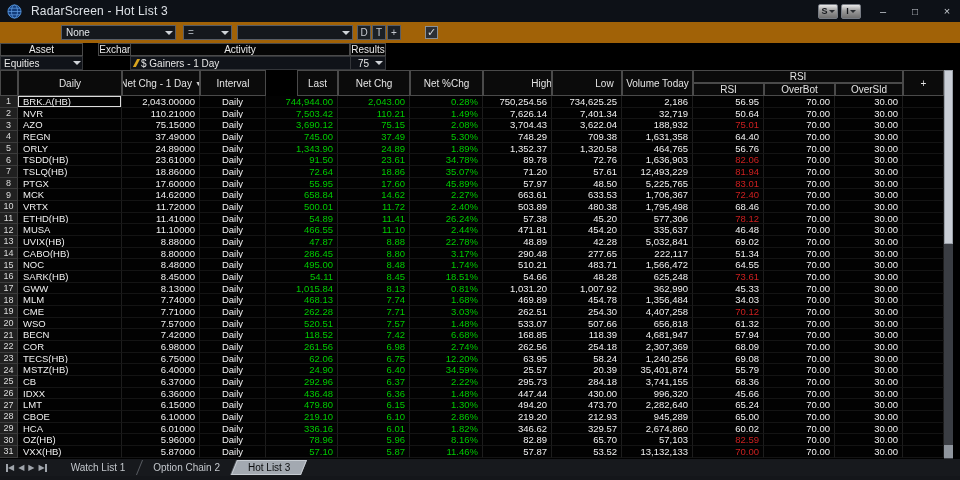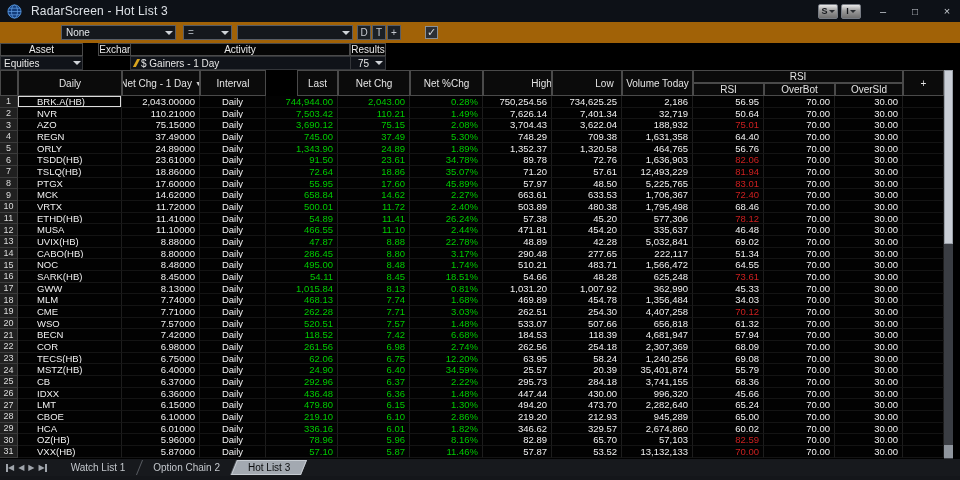--- a/index.html
+++ b/index.html
@@ -38,21 +38,21 @@
   .grid-cols { display:grid; grid-template-columns:18px 104px 78px 66px 72px 72px 73px 69px 70px 71px 71px 71px 68px 41px; }
   .thead { position:absolute; left:0; top:70px; width:944px; height:26px; grid-template-rows:13px 13px; }
   .th { background:#0b0b0b; color:#e4e4e4; font-size:10px; display:flex; align-items:center; justify-content:center; outline:1px solid #4a4a4a; outline-offset:-1px; white-space:nowrap; overflow:hidden; }
   .th.span2 { grid-row:1/3; }
   .sort-arrow { font-size:7px; margin-left:3px; color:#cfcfcf; }
 
   .tbody { position:absolute; left:0; top:96px; width:944px; height:362px; display:grid; grid-auto-rows:11.677px; }
   .td { font-size:9.5px; color:#f0f0f0; display:flex; align-items:center; overflow:hidden; white-space:nowrap;
         border-right:1px solid #1d1d1d; border-bottom:1px solid #141414; background:#020202; }
   .td.num { background:#202020; color:#dcdcdc; justify-content:center; border-right:1px solid #3c3c3c; border-bottom:1px solid #3c3c3c; font-size:9px; }
-  .td.left { padding-left:19px; }
+  .td.left { padding-left:5px; }
   .td.right { justify-content:flex-end; padding-right:4px; }
   .td.center { justify-content:center; }
   .td.green { color:#00cc00; }
   .td.red { color:#cc2020; }
   .td.selected { box-shadow:inset 0 0 0 1px #dcdcdc; }
 
   
   .vscroll { position:absolute; left:944px; top:70px; width:9px; height:400px; background:#3a3d43; }
   .vthumb { position:absolute; left:0; top:0; width:9px; height:174px; background:#c9ced6; border:1px solid #9aa0a8; }
   .vbtn { position:absolute; left:0; bottom:12px; width:9px; height:13px; background:#8f959d; }
@@ -523,21 +523,21 @@
         <div class="td "></div>
       </div>
       <div class="grid-cols">
         <div class="td num">21</div>
         <div class="td left">BECN</div>
         <div class="td right">7.42000</div>
         <div class="td center">Daily</div>
         <div class="td right green">118.52</div>
         <div class="td right green">7.42</div>
         <div class="td right green">6.68%</div>
-        <div class="td right">184.53</div>
+        <div class="td right">168.85</div>
         <div class="td right">118.39</div>
         <div class="td right">4,681,947</div>
         <div class="td right">57.94</div>
         <div class="td right">70.00</div>
         <div class="td right">30.00</div>
         <div class="td "></div>
       </div>
       <div class="grid-cols">
         <div class="td num">22</div>
         <div class="td left">COR</div>

